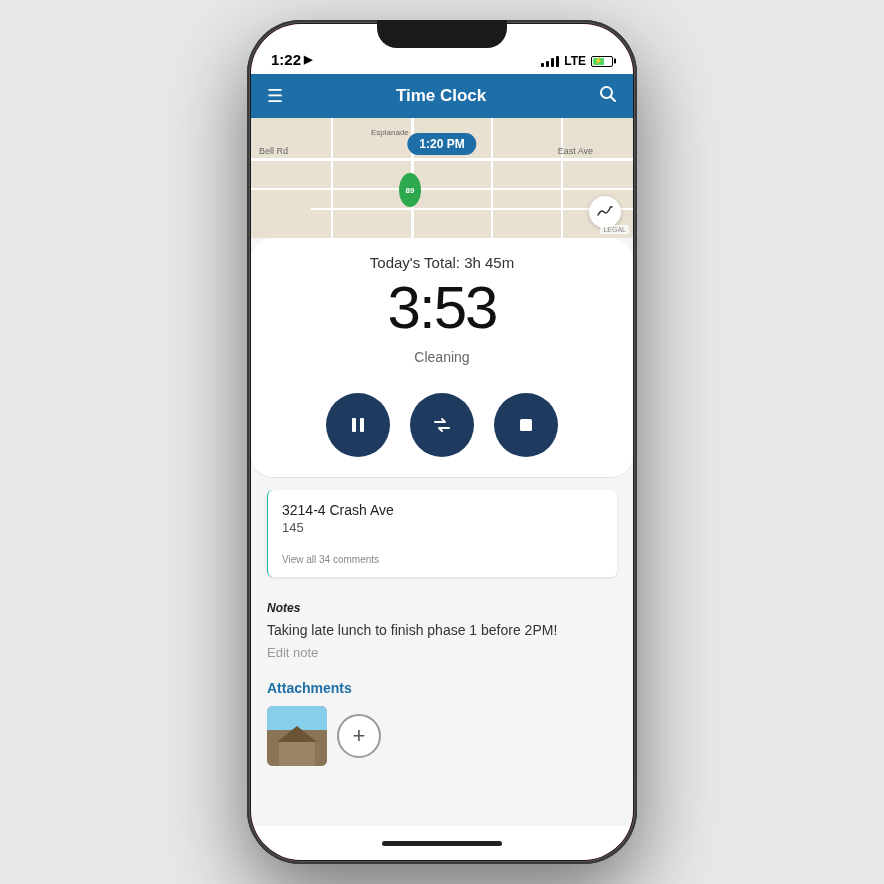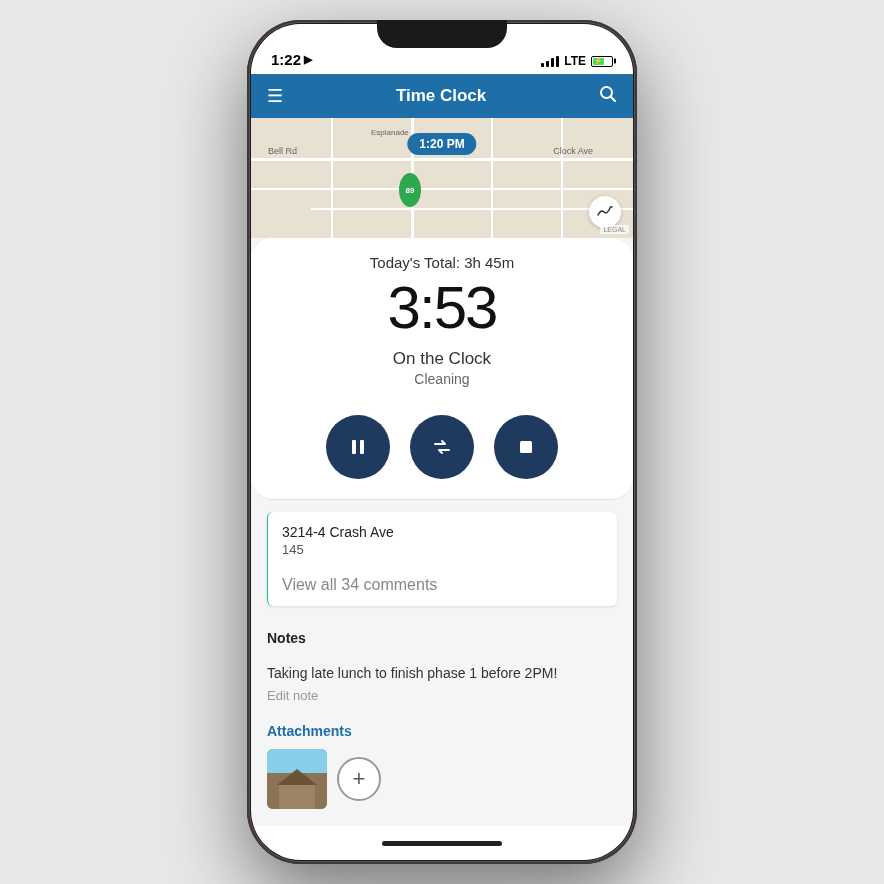--- a/index.html
+++ b/index.html
@@ -166,21 +166,21 @@
     .road-h2 { top: 70px; left: 0; right: 0; height: 2px; }
     .road-h3 { top: 90px; left: 60px; right: 0; height: 2px; }
     .road-v1 { left: 80px; top: 0; bottom: 0; width: 2px; }
     .road-v2 { left: 160px; top: 0; bottom: 0; width: 3px; }
     .road-v3 { left: 240px; top: 0; bottom: 0; width: 2px; }
     .road-v4 { left: 310px; top: 0; bottom: 0; width: 2px; }
 
     .map-label-bell {
       position: absolute;
       top: 28px;
-      left: 17px;
+      left: 8px;
       font-size: 9px;
       color: #666;
     }
 
     .map-label-east {
       position: absolute;
       top: 28px;
       right: 40px;
       font-size: 9px;
       color: #666;
@@ -331,34 +331,35 @@
       margin-bottom: 2px;
     }
 
     .job-number {
       font-size: 13px;
       color: #555;
       margin-bottom: 19px;
     }
 
     .job-comments {
-      font-size: 16px;
+      font-size: 10px;
       color: #888;
     }
 
     
     .notes-section {
       padding: 12px 16px;
     }
 
     .notes-title {
-      font-size: 14px;
+      font-size: 12px;
       font-weight: 700;
       color: #222;
-      margin-bottom: 18px;
+      margin-bottom: 6px;
+      font-style: italic;
     }
 
     .notes-text {
       font-size: 14px;
       color: #333;
       margin-bottom: 4px;
       line-height: 1.4;
     }
 
     .edit-note {
@@ -509,39 +510,38 @@
     <div class="map-area">
       <div class="map-bg">
         <div class="map-road road-h1"></div>
         <div class="map-road road-h2"></div>
         <div class="map-road road-h3"></div>
         <div class="map-road road-v1"></div>
         <div class="map-road road-v2"></div>
         <div class="map-road road-v3"></div>
         <div class="map-road road-v4"></div>
         <span class="map-label-bell">Bell Rd</span>
-        <span class="map-label-east">Clock Ave</span>
+        <span class="map-label-east">East Ave</span>
         <span class="map-label-esplanade">Esplanade</span>
         <div class="map-badge-89">89</div>
         <div class="time-pill">1:20 PM</div>
         <div class="map-chart-icon">
           <svg width="16" height="14" viewBox="0 0 16 14" fill="none">
             <path d="M1 10 Q4 4 7 7 Q10 10 13 3 Q14 1 15 2" stroke="#333" stroke-width="1.5" fill="none" stroke-linecap="round"></path>
           </svg>
         </div>
         <span class="map-legal">LEGAL</span>
       </div>
     </div>
 
     <div class="main-content">
 
       <div class="timer-section">
         <div class="todays-total">Today's Total: 3h 45m</div>
         <div class="timer-display">3:53</div>
-        <div class="status-on-clock">On the Clock</div>
         <div class="status-activity">Cleaning</div>
 
         <div class="control-buttons">
           <button class="ctrl-btn">
             <svg width="22" height="22" viewBox="0 0 22 22" fill="none">
               <rect x="5" y="4" width="4" height="14" rx="1" fill="white"></rect>
               <rect x="13" y="4" width="4" height="14" rx="1" fill="white"></rect>
             </svg>
           </button>
           <button class="ctrl-btn">

